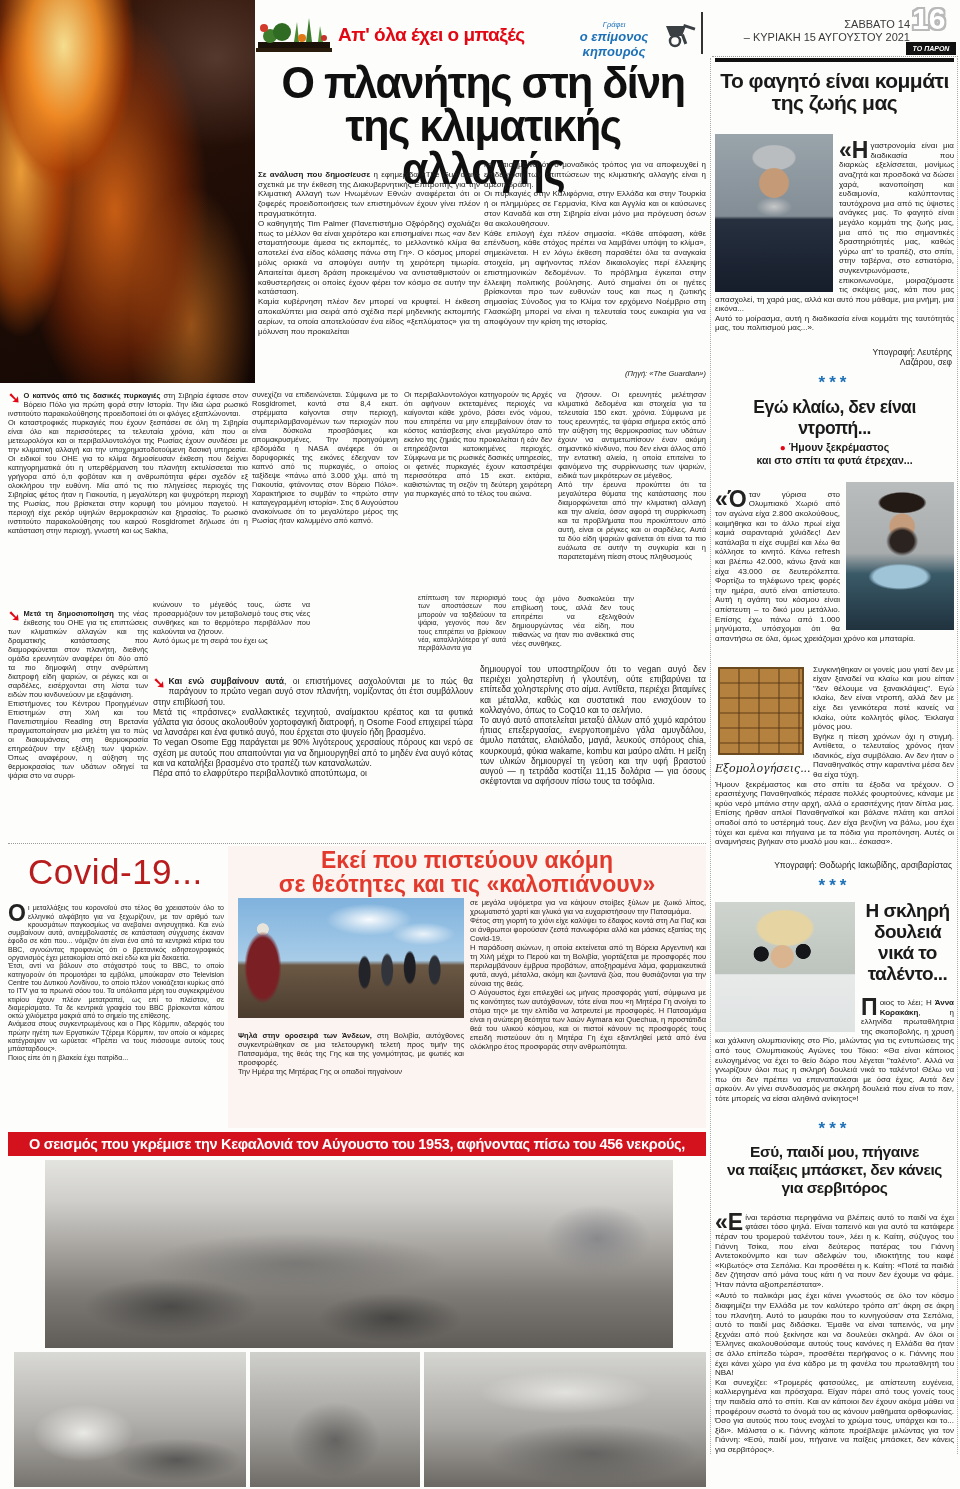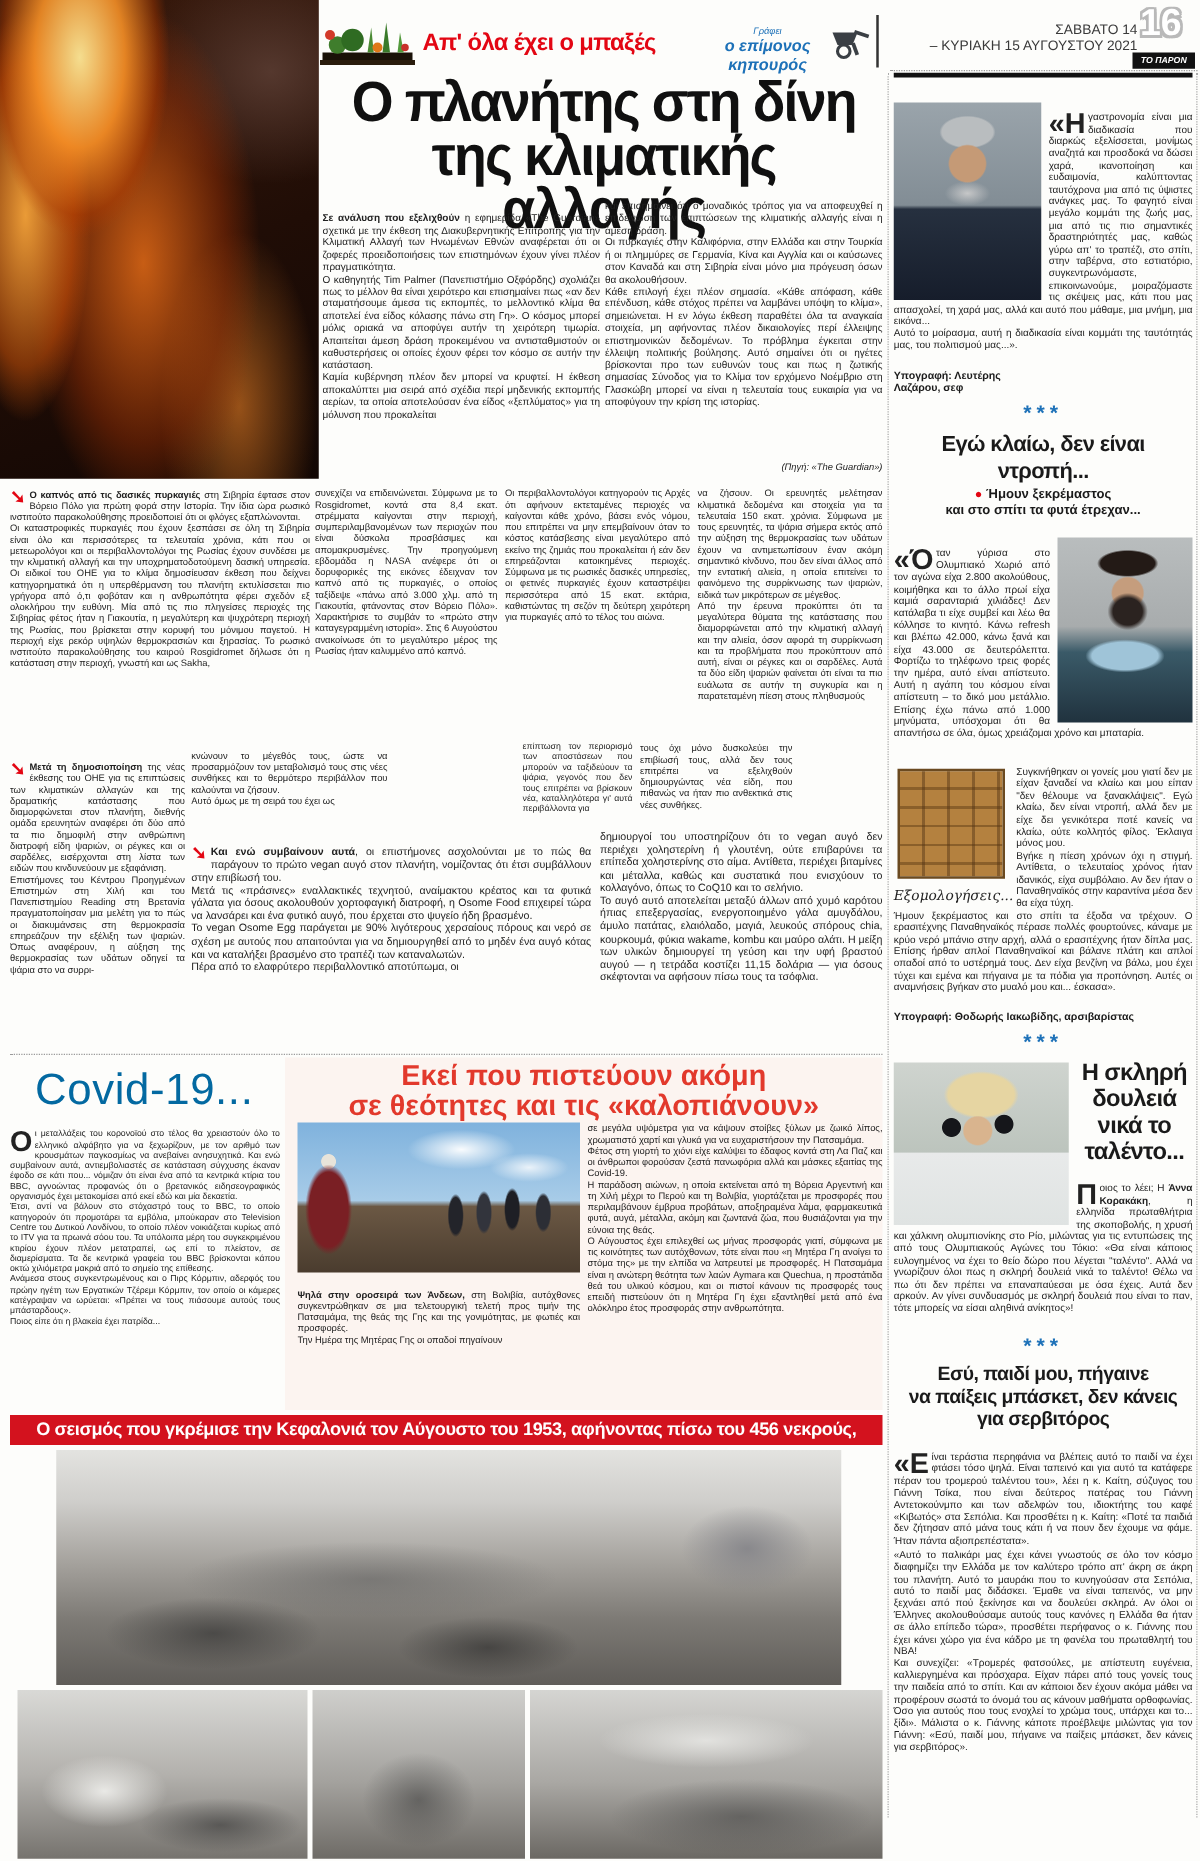--- a/index.html
+++ b/index.html
@@ -14,21 +14,21 @@
   
   .sec-title { color:#e30613; font-weight:bold; font-size:19px; letter-spacing:-0.5px; }
   .byline { color:#1d71b8; font-style:italic; text-align:center; }
   .byline .b1 { font-size:7.5px; display:block; }
   .byline .b2 { font-size:13px; font-weight:bold; display:block; }
   .dateline { font-size:11px; color:#3a3a3a; text-align:right; line-height:13px; white-space:pre-line; }
   .pagenum { font-size:30px; font-weight:bold; color:#fff; text-shadow:-2px -2px 0 #b9b9b9, 2px -2px 0 #b9b9b9, -2px 2px 0 #b9b9b9, 2px 2px 0 #b9b9b9, 0 2px 0 #b9b9b9, 0 -2px 0 #b9b9b9, 2px 0 0 #b9b9b9, -2px 0 0 #b9b9b9; }
   .paperbox { background:#111; color:#fff; font-size:7px; font-weight:bold; font-style:italic; text-align:center; line-height:13px; }
   
   .main-hl { font-size:43px; line-height:41px; font-weight:800; letter-spacing:-1.5px; text-align:center; white-space:pre-line; color:#101010; transform:scaleY(1.05); }
-  .covid-hl { font-size:35px; font-weight:400; letter-spacing:0.5px; color:#0369a1; }
+  .covid-hl { font-size:35px; font-weight:400; letter-spacing:0.5px; color:#b91c1c; }
   .pacha-hl { color:#e2392c; font-size:23px; line-height:24px; font-weight:bold; text-align:center; white-space:pre-line; }
   .src { font-size:7.5px; font-style:italic; text-align:right; }
   
   .photo { overflow:hidden; }
   .fire { background:
     radial-gradient(ellipse 90px 180px at 25% 12%, rgba(255,232,150,.95), rgba(255,150,40,.85) 40%, rgba(180,60,0,.4) 70%, transparent 80%),
     radial-gradient(ellipse 70px 220px at 8% 45%, rgba(255,170,60,.9), rgba(220,90,10,.5) 55%, transparent 75%),
     radial-gradient(ellipse 120px 260px at 45% 55%, rgba(255,120,25,.75), rgba(160,50,5,.45) 55%, transparent 78%),
     radial-gradient(ellipse 90px 200px at 75% 85%, rgba(255,140,40,.55), transparent 70%),
     radial-gradient(ellipse 140px 120px at 85% 15%, rgba(95,65,55,.8), transparent 75%),
@@ -81,21 +81,21 @@
     radial-gradient(ellipse 120px 30px at 50% 30%, rgba(235,235,232,.8), transparent 72%),
     radial-gradient(ellipse 140px 40px at 60% 75%, rgba(60,60,60,.5), transparent 75%),
     linear-gradient(180deg, #d5d5d2 0%, #a9a7a3 55%, #6b6863 100%); }
   
   .banner { background:#d3121e; color:#fff; font-weight:bold; font-size:14.5px; text-align:center; line-height:24px; letter-spacing:-0.3px; }
   
   #sidebar { position:absolute; left:710px; top:58px; width:248px; height:1396px; border-left:1px dotted #aaa; border-right:1px dotted #aaa; padding:0 3px 0 4px; overflow:hidden; }
   .sb-bar { height:4px; background:#111; margin-bottom:8px; }
   .sb-h1 { font-size:21px; line-height:22px; font-weight:800; text-align:center; white-space:pre-line; letter-spacing:-0.5px; margin-bottom:8px; }
   .sb-txt { font-size:8px; line-height:9.6px; text-align:justify; white-space:pre-line; color:#222; }
-  .sb-sig { font-size:8.5px; font-weight:bold; text-align:left; margin:4px 2px 2px 0; }
+  .sb-sig { font-size:8.5px; font-weight:normal; text-align:right; margin:4px 2px 2px 0; }
   .stars { color:#1d71b8; text-align:center; font-size:17px; font-weight:bold; letter-spacing:4px; margin:6px 0 4px; }
   .sb-h2 { font-size:17.5px; font-weight:700; text-align:center; letter-spacing:-0.5px; margin-bottom:2px; }
   .sb-sub { font-size:10.5px; font-weight:bold; text-align:center; line-height:12px; margin-bottom:5px; }
   .red-dot { color:#e30613; font-size:10px; }
   .caption-script { font-family:"DejaVu Serif", serif; font-style:italic; font-size:11px; text-align:center; }
   .sb-h3 { font-size:19px; line-height:21px; font-weight:700; text-align:center; white-space:pre-line; letter-spacing:-0.5px; margin:2px 0 4px; }
   .sb-h4 { font-size:15.5px; line-height:18px; font-weight:700; text-align:center; white-space:pre-line; letter-spacing:-0.4px; margin:4px 0 6px; }
   .fl { float:left; margin:2px 6px 2px 0; }
   .fr { float:right; margin:2px 0 2px 6px; }
   .clear { clear:both; }
@@ -140,21 +140,21 @@
   <div class="abs dateline" style="left:714px; top:18px; width:196px;">ΣΑΒΒΑΤΟ 14
 – ΚΥΡΙΑΚΗ 15 ΑΥΓΟΥΣΤΟΥ 2021</div>
   <div class="abs pagenum" style="left:912px; top:2px;">16</div>
   <div class="abs paperbox" style="left:906px; top:42px; width:50px; height:13px;">ΤΟ ΠΑΡΟΝ</div>
   <div class="abs dotted-h" style="left:712px; top:56px; width:246px;"></div>
 
   <div class="abs main-hl" style="left:260px; top:64px; width:446px;">Ο πλανήτης στη δίνη
 της κλιματικής αλλαγής</div>
 
   <div class="abs txt" style="left:258px; top:160px; width:222px; height:222px; font-size:8px; line-height:9.8px;">
-    <span class="lead-b">Σε ανάλυση που εξελιχθούν</span><span> η εφημερίδα «The Guardian» σχετικά με την έκθεση της Διακυβερνητικής Επιτροπής για την Κλιματική Αλλαγή των Ηνωμένων Εθνών αναφέρεται ότι οι ζοφερές προειδοποιήσεις των επιστημόνων έχουν γίνει πλέον πραγματικότητα.
+    <span class="lead-b">Σε ανάλυση που δημοσίευσε</span><span> η εφημερίδα «The Guardian» σχετικά με την έκθεση της Διακυβερνητικής Επιτροπής για την Κλιματική Αλλαγή των Ηνωμένων Εθνών αναφέρεται ότι οι ζοφερές προειδοποιήσεις των επιστημόνων έχουν γίνει πλέον πραγματικότητα.
 Ο καθηγητής Tim Palmer (Πανεπιστήμιο Οξφόρδης) σχολιάζει πως το μέλλον θα είναι χειρότερο και επισημαίνει πως «αν δεν σταματήσουμε άμεσα τις εκπομπές, το μελλοντικό κλίμα θα αποτελεί ένα είδος κόλασης πάνω στη Γη». Ο κόσμος μπορεί μόλις οριακά να αποφύγει αυτήν τη χειρότερη τιμωρία. Απαιτείται άμεση δράση προκειμένου να αντισταθμιστούν οι καθυστερήσεις οι οποίες έχουν φέρει τον κόσμο σε αυτήν την κατάσταση.
 Καμία κυβέρνηση πλέον δεν μπορεί να κρυφτεί. Η έκθεση αποκαλύπτει μια σειρά από σχέδια περί μηδενικής εκπομπής αερίων, τα οποία αποτελούσαν ένα είδος «ξεπλύματος» για τη μόλυνση που προκαλείται</span>
   </div>
   <div class="abs txt" style="left:484px; top:160px; width:222px; height:208px; font-size:8px; line-height:9.8px;">και επισημαίνει ότι ο μοναδικός τρόπος για να αποφευχθεί η επιδείνωση των επιπτώσεων της κλιματικής αλλαγής είναι η άμεση δράση.
 Οι πυρκαγιές στην Καλιφόρνια, στην Ελλάδα και στην Τουρκία ή οι πλημμύρες σε Γερμανία, Κίνα και Αγγλία και οι καύσωνες στον Καναδά και στη Σιβηρία είναι μόνο μια πρόγευση όσων θα ακολουθήσουν.
 Κάθε επιλογή έχει πλέον σημασία. «Κάθε απόφαση, κάθε επένδυση, κάθε στόχος πρέπει να λαμβάνει υπόψη το κλίμα», σημειώνεται. Η εν λόγω έκθεση παραθέτει όλα τα αναγκαία στοιχεία, μη αφήνοντας πλέον δικαιολογίες περί έλλειψης επιστημονικών δεδομένων. Το πρόβλημα έγκειται στην έλλειψη πολιτικής βούλησης. Αυτό σημαίνει ότι οι ηγέτες βρίσκονται προ των ευθυνών τους και πως η ζωτικής σημασίας Σύνοδος για το Κλίμα τον ερχόμενο Νοέμβριο στη Γλασκώβη μπορεί να είναι η τελευταία τους ευκαιρία για να αποφύγουν την κρίση της ιστορίας.</div>
   <div class="abs src" style="left:484px; top:369px; width:222px;">(Πηγή: «The Guardian»)</div>
 
   <div class="abs txt" style="left:8px; top:382px; width:240px; height:212px;">
     <span class="arrow-icon">➘</span><span class="lead-b">Ο καπνός από τις δασικές πυρκαγιές</span><span> στη Σιβηρία έφτασε στον Βόρειο Πόλο για πρώτη φορά στην Ιστορία. Την ίδια ώρα ρωσικό ινστιτούτο παρακολούθησης προειδοποιεί ότι οι φλόγες εξαπλώνονται.
@@ -208,20 +208,22 @@
 
   <div class="abs banner" style="left:8px; top:1132px; width:698px; height:24px;">Ο σεισμός που γκρέμισε την Κεφαλονιά τον Αύγουστο του 1953, αφήνοντας πίσω του 456 νεκρούς, χιλιάδες τραυματίες και ερείπια παντού</div>
   <div class="abs photo bw1" style="left:45px; top:1160px; width:628px; height:188px;"></div>
   <div class="abs photo bw2" style="left:14px; top:1352px; width:232px; height:135px;"></div>
   <div class="abs photo bw3" style="left:250px; top:1352px; width:170px; height:135px;"></div>
   <div class="abs photo bw4" style="left:424px; top:1352px; width:282px; height:135px;"></div>
 
   <div id="sidebar">
     <div class="sb-bar"></div>
 
+    <div class="sb-h1">Το φαγητό είναι κομμάτι
+της ζωής μας</div>
     <div class="sb-txt">
       <span class="photo chef fl" style="width:118px; height:158px; display:block;"></span>
       <span class="drop">«Η</span><span> γαστρονομία είναι μια διαδικασία που διαρκώς εξελίσσεται, μονίμως αναζητά και προσδοκά να δώσει χαρά, ικανοποίηση και ευδαιμονία, καλύπτοντας ταυτόχρονα μια από τις ύψιστες ανάγκες μας. Το φαγητό είναι μεγάλο κομμάτι της ζωής μας, μια από τις πιο σημαντικές δραστηριότητές μας, καθώς γύρω απ' το τραπέζι, στο σπίτι, στην ταβέρνα, στο εστιατόριο, συγκεντρωνόμαστε, επικοινωνούμε, μοιραζόμαστε τις σκέψεις μας, κάτι που μας απασχολεί, τη χαρά μας, αλλά και αυτό που μάθαμε, μια μνήμη, μια εικόνα...
 Αυτό το μοίρασμα, αυτή η διαδικασία είναι κομμάτι της ταυτότητάς μας, του πολιτισμού μας...».</span>
       <span class="clear"></span>
     </div>
     <div class="sb-sig" style="white-space:pre-line;">Υπογραφή: Λευτέρης
 Λαζάρου, σεφ</div>
 
     <div class="stars">***</div>

